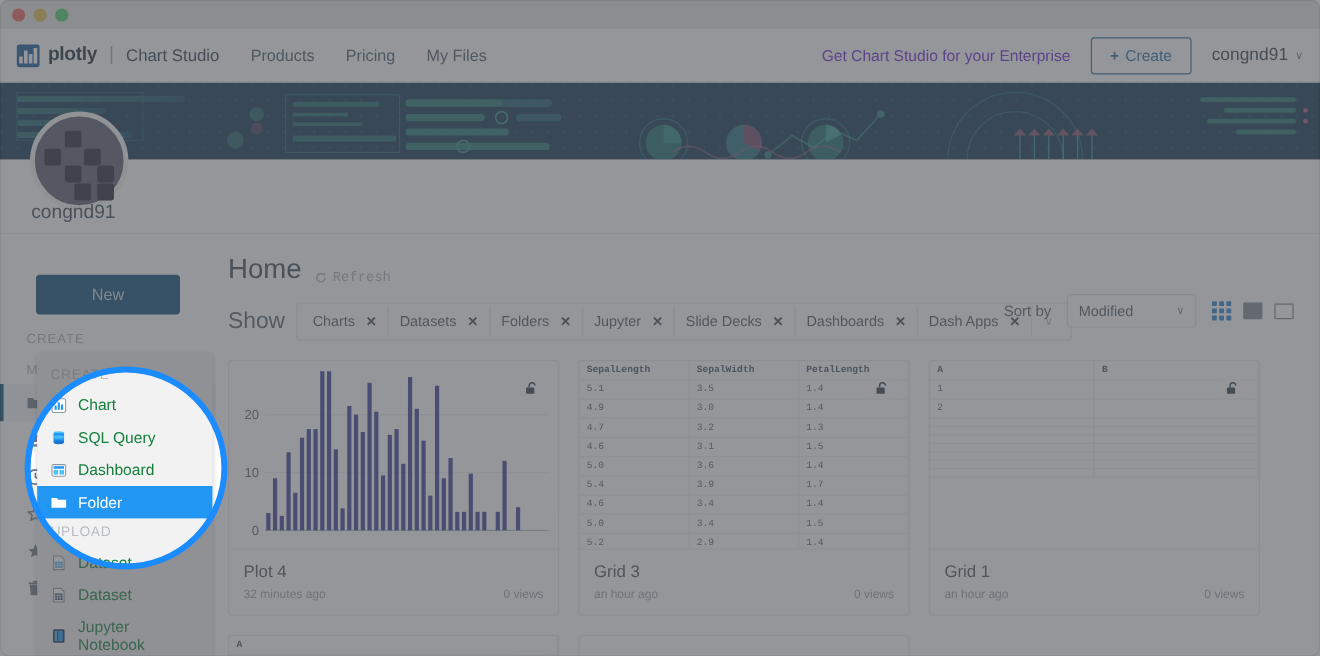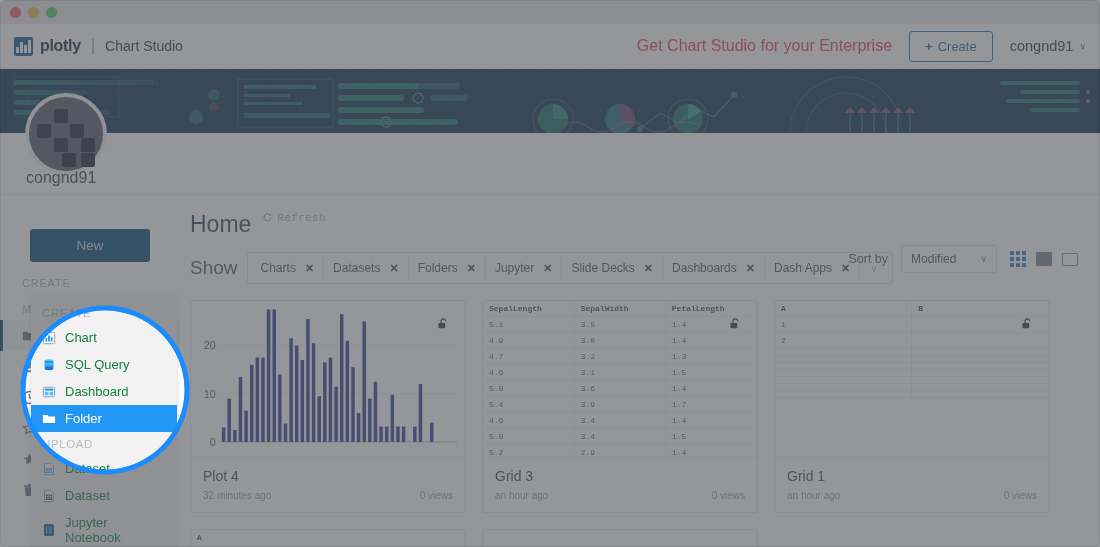--- a/index.html
+++ b/index.html
@@ -41,21 +41,21 @@
   .brand-mark i:nth-child(3) { height: 8px; }
   .brand-mark i:nth-child(4) { height: 13px; }
   .brand-text { font-size: 16px; font-weight: bold; color: #1a2b3c; letter-spacing: -.3px; }
   .brand-sep { color: #9aa5b1; font-weight: normal; margin: 0 3px; }
   .brand-sub { font-size: 14px; color: #2a3c50; font-weight: normal; }
 
   .navlinks { display: flex; align-items: center; gap: 26px; }
   .navlink { font-size: 13.5px; color: #4a5b6d; text-decoration: none; }
 
   .nav-right { margin-left: auto; display: flex; align-items: center; gap: 17px; }
-  .enterprise-link { font-size: 16px; color: #ef4444; text-decoration: none; }
+  .enterprise-link { font-size: 13px; color: #6d28d9; text-decoration: none; }
   .create-btn {
     border: 1px solid #2a6fa8; color: #2a6fa8; background: transparent;
     border-radius: 3px; font-size: 13px; padding: 7px 15px; cursor: pointer;
     font-family: inherit; display: flex; align-items: center; gap: 5px;
   }
   .create-btn .plus { font-size: 13px; font-weight: bold; }
   .user-menu { display: flex; align-items: center; gap: 6px; font-size: 14.5px; color: #2e3d4d; cursor: pointer; }
   .caret { font-size: 9px; color: #6b7a8a; }
 
   
@@ -84,21 +84,21 @@
   .sidenav-item {
     display: flex; align-items: center; gap: 11px; padding: 8px 0 8px 22px;
     font-size: 13px; color: #5d6b7a; cursor: pointer; position: relative;
   }
   .sidenav-item.active { background: #f2f6f9; }
   .sidenav-item.active::before { content: ""; position: absolute; left: 0; top: 0; bottom: 0; width: 3px; background: #0b4c7c; }
   .sidenav-item svg { flex: none; }
 
   
   .content { flex: 1; padding: 16px 22px 0 10px; position: relative; }
-  .home-row { display: flex; align-items: flex-start; gap: 11px; }
+  .home-row { display: flex; align-items: flex-end; gap: 11px; }
   .home-title { font-size: 23px; color: #3b4a5a; font-weight: normal; }
   .refresh { display: flex; align-items: center; gap: 4px; font-size: 11.5px; color: #aab4be; cursor: pointer; font-family: Liberation Mono, monospace; }
 
   .filters-row { display: flex; align-items: center; margin-top: 14px; }
   .show-label { font-size: 19px; color: #55636f; margin-right: 9px; }
   .chips {
     display: flex; align-items: center; border: 1px solid #dfe4e9; border-radius: 3px;
     background: #fff; padding: 3px 4px; gap: 0;
   }
   .chip {
@@ -106,21 +106,21 @@
     padding: 5px 9px; border-right: 1px solid #e6eaee; white-space: nowrap;
   }
   .chip:last-of-type { border-right: none; }
   .chip .x { font-size: 11px; font-weight: bold; color: #3d4b59; cursor: pointer; }
   .chips-caret { padding: 0 10px; color: #b4bcc4; font-size: 10px; cursor: pointer; }
 
   .sort-area { position: absolute; right: 22px; top: 50px; display: flex; align-items: center; gap: 13px; }
   .sort-label { font-size: 12.5px; color: #55636f; }
   .sort-select {
     border: 1px solid #dfe4e9; border-radius: 3px; background: #fff; padding: 6px 9px;
-    font-size: 12px; color: #4c5a68; display: flex; align-items: center; gap: 24px; cursor: pointer;
+    font-size: 12px; color: #4c5a68; display: flex; align-items: center; gap: 36px; cursor: pointer;
   }
   .view-icons { display: flex; align-items: center; gap: 10px; }
   .vi { cursor: pointer; }
   .vi-grid { display: grid; grid-template-columns: repeat(3,4px); grid-template-rows: repeat(3,4px); gap: 2px; }
   .vi-grid i { background: #2a7fd4; border-radius: .5px; display: block; }
   .vi-list { width: 16px; height: 14px; background: #7c8894; border-radius: 1px; }
   .vi-card { width: 16px; height: 13px; border: 1.6px solid #7c8894; border-radius: 1px; }
 
   
   .cards { display: flex; gap: 16px; margin-top: 16px; }
@@ -187,20 +187,25 @@
       <div class="brand">
         <span class="brand-mark">
           <i></i>
             <i></i>
             <i></i>
             <i></i>
         </span>
         <span class="brand-text">plotly</span>
         <span class="brand-sep">|</span>
         <span class="brand-sub">Chart Studio</span>
+      </div>
+      <div class="navlinks">
+        <a class="navlink" href="#">Products</a>
+        <a class="navlink" href="#">Pricing</a>
+        <a class="navlink" href="#">My Files</a>
       </div>
       <div class="nav-right">
         <a class="enterprise-link" href="#">Get Chart Studio for your Enterprise</a>
         <button class="create-btn">
           <span class="plus">+</span>
           <span>Create</span>
         </button>
         <div class="user-menu">
           <span>congnd91</span>
           <span class="caret">∨</span>

